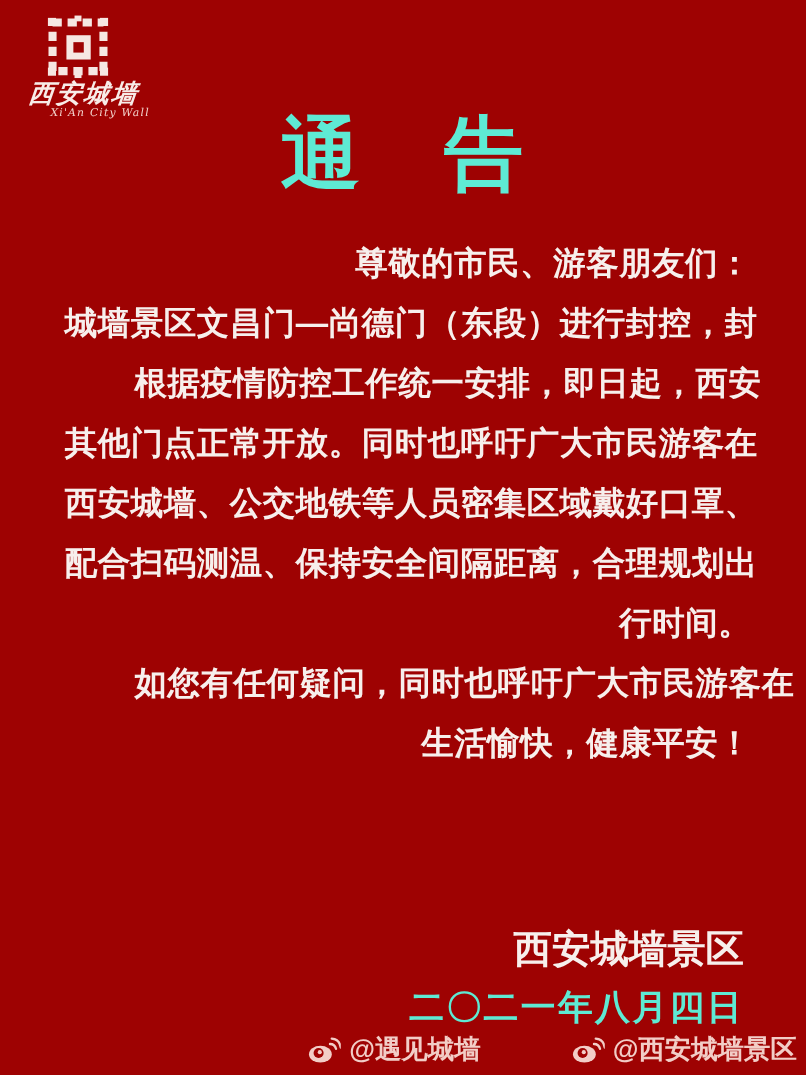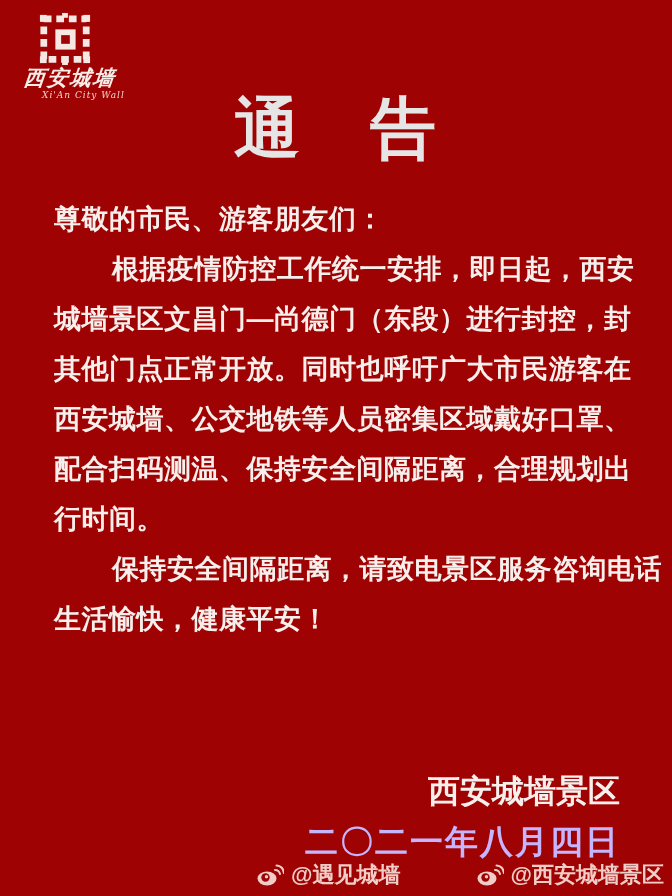--- a/index.html
+++ b/index.html
@@ -32,46 +32,46 @@
     color:#f3d3cc; letter-spacing:1px;
     margin-left:18px; white-space:nowrap;
   }
 
   
   .title {
     position:absolute; top:84px; left:0;
     width:100%; margin:0;
     text-align:center;
     font-size:66px; font-weight:bold;
-    color:#e5e5e5; letter-spacing:2px;
+    color:#5eead4; letter-spacing:2px;
     white-space:nowrap;
   }
 
   
   .content {
     position:absolute; top:194px; left:54px;
     width:572px;
     font-size:27px; font-weight:bold;
     line-height:50px;
     color:#f7efec;
     letter-spacing:0.5px;
   }
-  .line { white-space:nowrap; }
+  .line { white-space:nowrap;text-align:right; }
   .line.indent { text-indent:58px; }
 
   
   .signature {
     position:absolute; top:770px; right:52px;
     font-size:32px; font-weight:bold;
     color:#f7efec; white-space:nowrap;
   }
   .date {
     position:absolute; top:820px; right:52px;
-    font-size:33px; font-weight:bold;
-    color:#c4b5fd; white-space:nowrap; letter-spacing:2px;
+    font-size:29px; font-weight:bold;
+    color:#5eead4; white-space:nowrap; letter-spacing:2px;
   }
 
   
   .wm {
     position:absolute; bottom:6px;
     display:flex; align-items:center; gap:7px;
     font-size:22px; font-weight:bold;
     color:rgba(250,222,216,0.92);
     white-space:nowrap;
   }
@@ -100,27 +100,27 @@
       </g>
     </svg>
     <div class="logo-cn">西安城墙</div>
     <div class="logo-en">Xi'An City Wall</div>
   </div>
 
   <h1 class="title">通　告</h1>
 
   <div class="content">
     <div class="line">尊敬的市民、游客朋友们：</div>
+    <div class="line">城墙景区文昌门—尚德门（东段）进行封控，封</div>
     <div class="line indent">根据疫情防控工作统一安排，即日起，西安</div>
-    <div class="line">城墙景区文昌门—尚德门（东段）进行封控，封</div>
     <div class="line">其他门点正常开放。同时也呼吁广大市民游客在</div>
     <div class="line">西安城墙、公交地铁等人员密集区域戴好口罩、</div>
     <div class="line">配合扫码测温、保持安全间隔距离，合理规划出</div>
     <div class="line">行时间。</div>
-    <div class="line indent">保持安全间隔距离，请致电景区服务咨询电话</div>
+    <div class="line indent">如您有任何疑问，同时也呼吁广大市民游客在</div>
     <div class="line">生活愉快，健康平安！</div>
   </div>
 
   <div class="signature">西安城墙景区</div>
   <div class="date">二〇二一年八月四日</div>
 
   <div class="wm wm-left">
     <svg width="28" height="24" viewBox="0 0 28 24" aria-hidden="true">
       <ellipse cx="11" cy="15.5" rx="9.5" ry="7" fill="rgba(250,222,216,0.92)"></ellipse>
       <circle cx="9.5" cy="14.5" r="4.2" fill="#9e0202"></circle>

